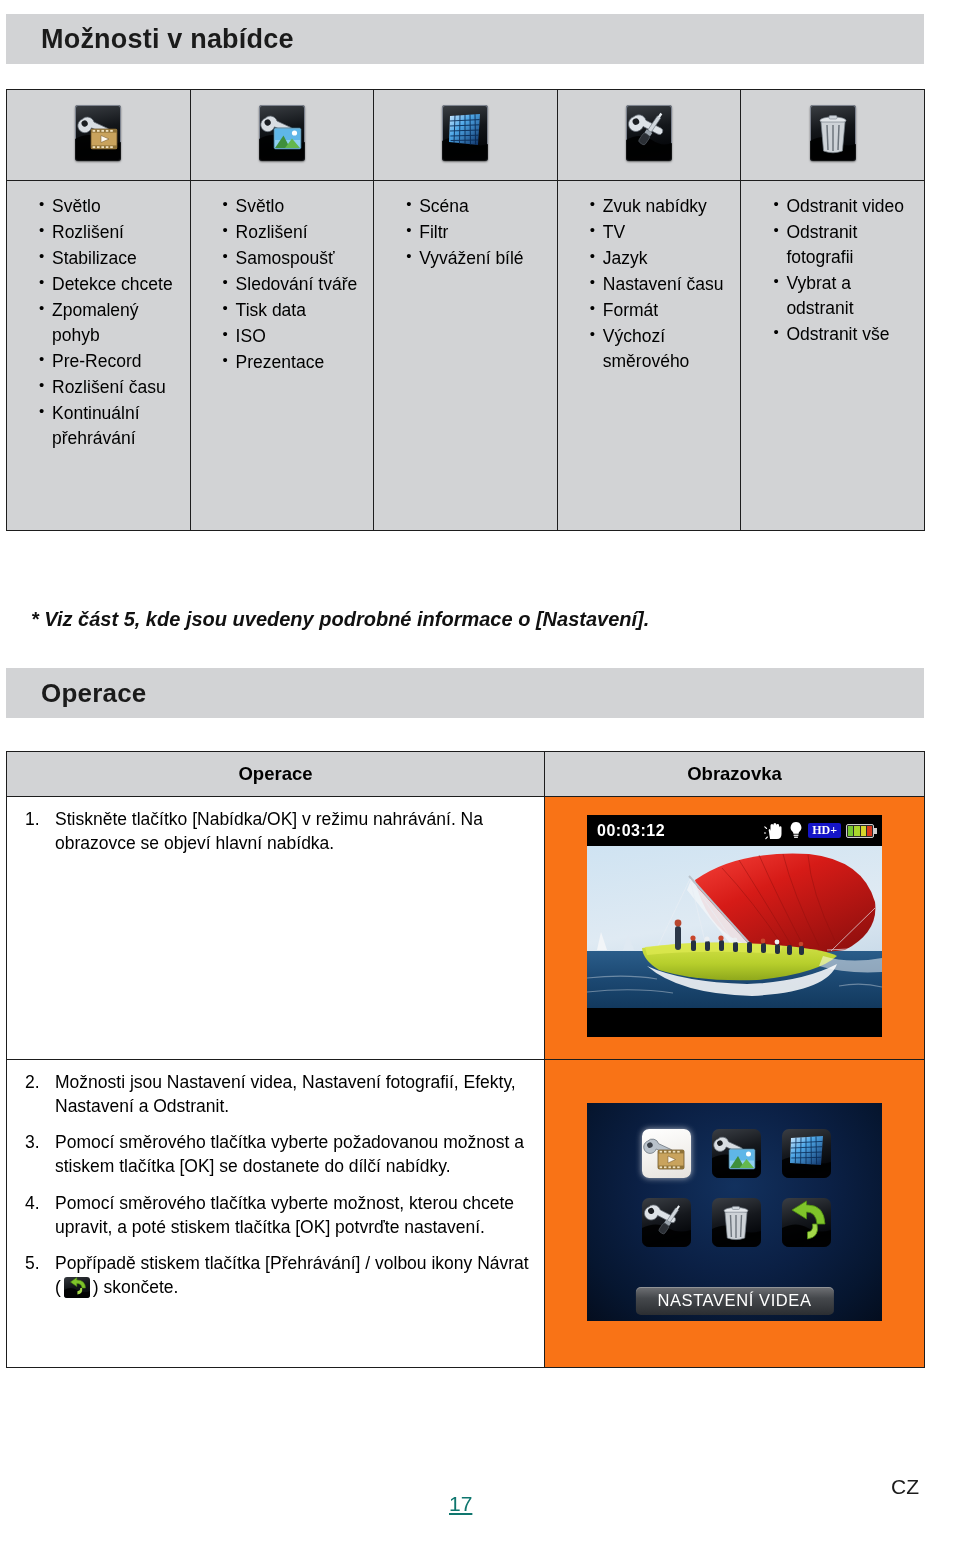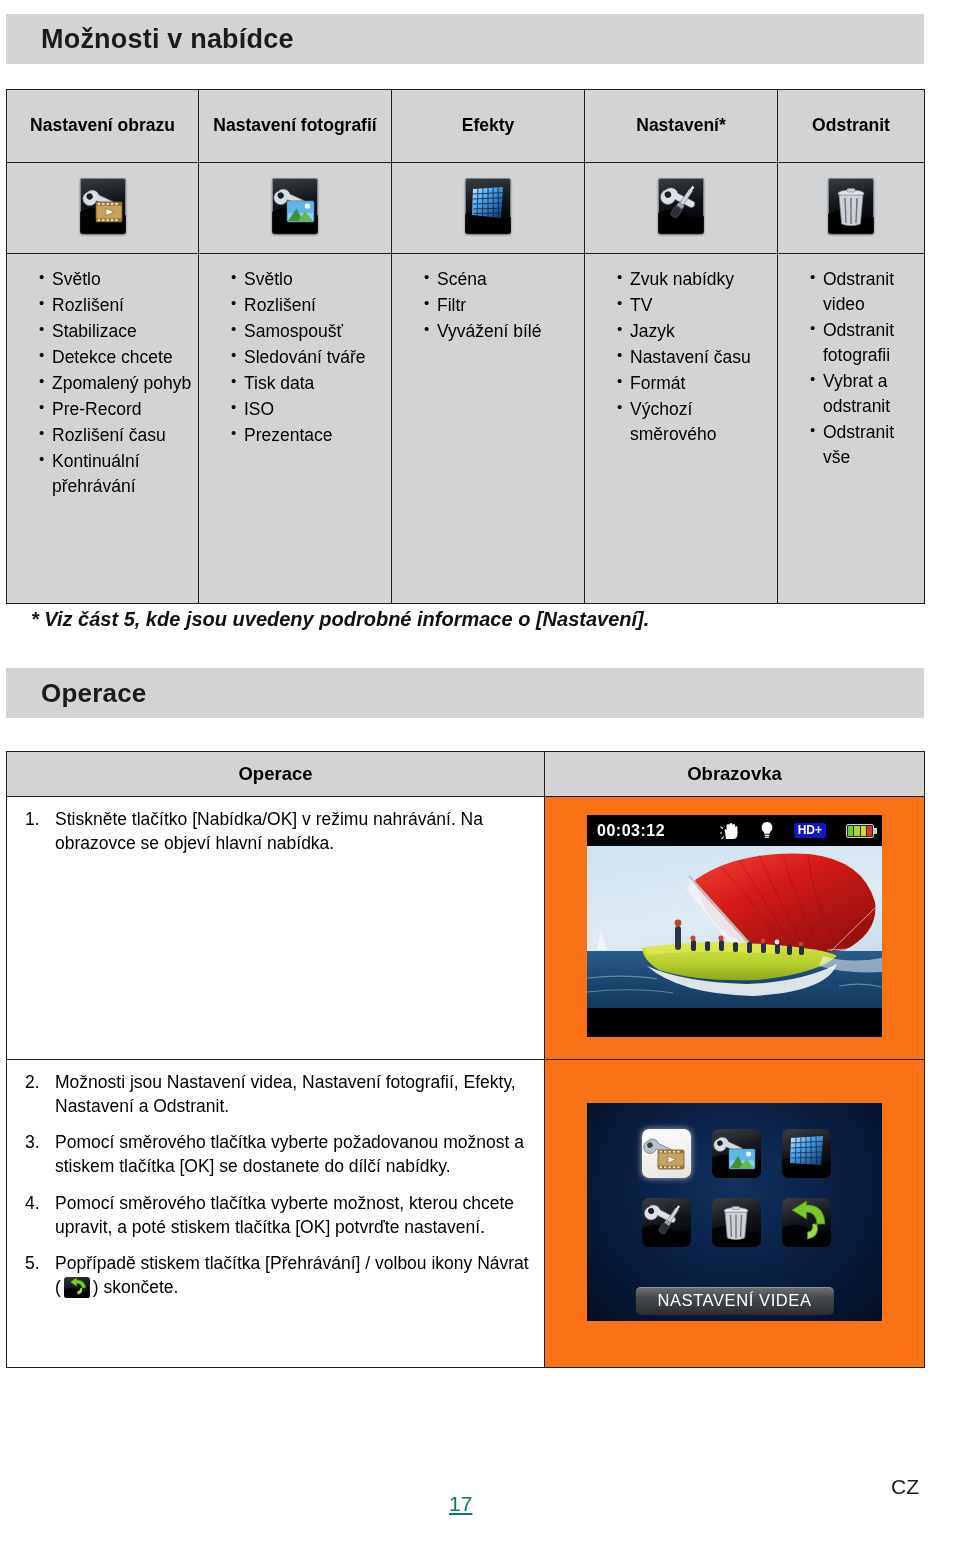--- a/index.html
+++ b/index.html
@@ -203,21 +203,22 @@
     font-weight: bold;
     margin-left: 10px;
     letter-spacing: 0.5px;
     font-family: "Liberation Sans", sans-serif;
   }
   .osd-right {
     margin-left: auto;
     margin-right: 8px;
     display: flex;
     align-items: center;
-    gap: 20px;
+    gap: 5px;
+    font-family: Liberation Serif, serif;
   }
   .badge-hd {
     background: #1515c8;
     color: #ffffff;
     font-size: 12px;
     font-weight: bold;
     padding: 1px 4px 2px 4px;
     border-radius: 2px;
     line-height: 1;
   }
@@ -315,27 +316,20 @@
 </style>
 </head>
 <body>
 
 <div class="banner" id="banner-menu">
   <div class="banner-title">Možnosti v nabídce</div>
 </div>
 
 <table id="options-table">
   <tbody>
-      <tr class="header-row">
-    <td style="width:183px">Nastavení obrazu</td>
-    <td style="width:184px">Nastavení fotografií</td>
-    <td style="width:184px">Efekty</td>
-    <td style="width:184px">Nastavení*</td>
-    <td>Odstranit</td>
-  </tr>
   <tr class="icon-row">
 
     <td>
       <span class="cam-icon">
         <svg width="46" height="56" viewBox="0 0 46 56">
           <path d="M0 34 Q14 26 26 34 Q36 41 46 37 L46 56 L0 56 Z" fill="#000" opacity="0.85"></path>
           <g transform="translate(4,10) rotate(-28 12 12)">
             <path d="M8 1 a7 7 0 1 0 4 12 l9 12 a3 3 0 0 0 5 -4 l-9 -12 a7 7 0 0 0 -9 -8 z" fill="#d8dde2" stroke="#5c646d" stroke-width="0.7"></path>
             <circle cx="8" cy="6" r="3.1" fill="#1b1e22"></circle>
           </g>

